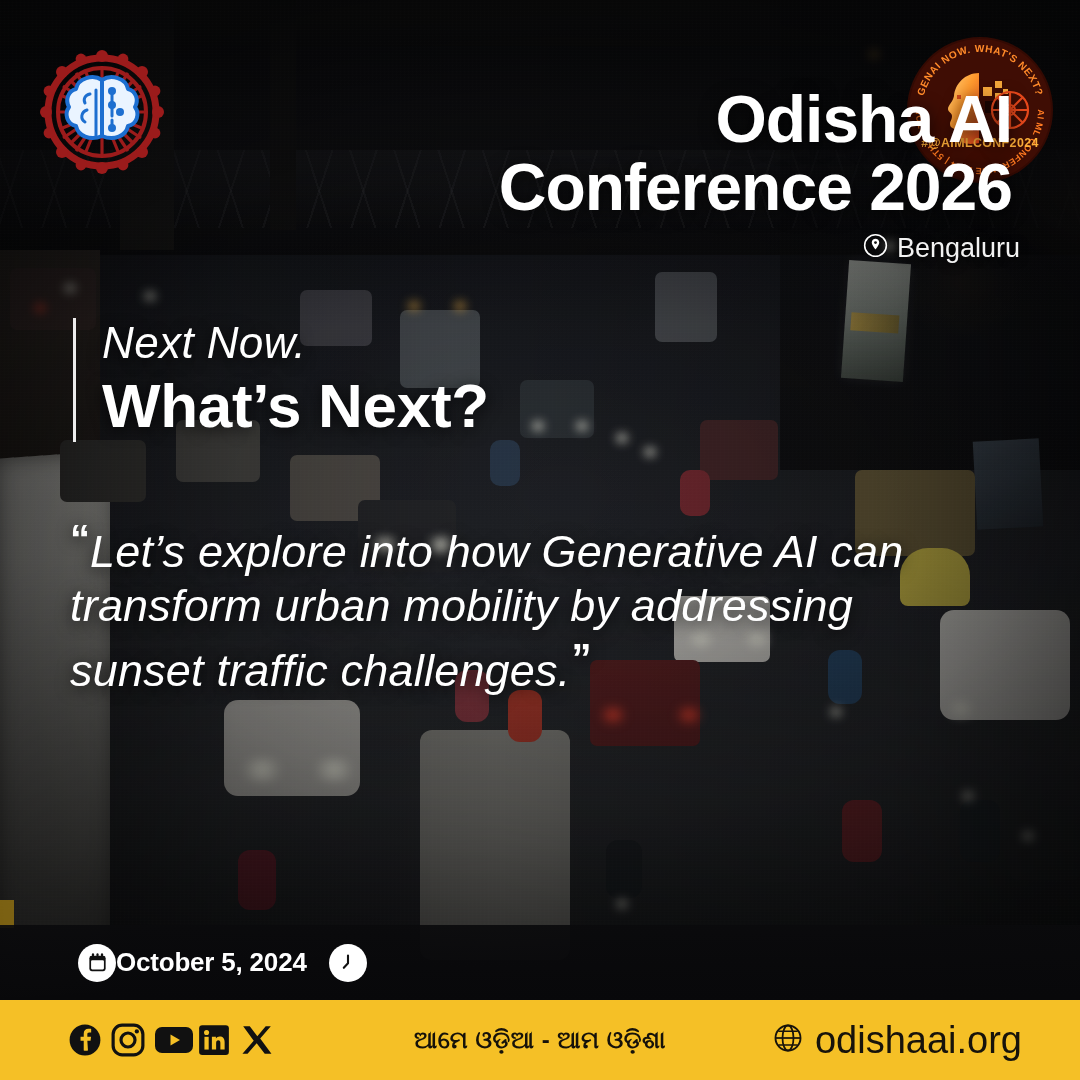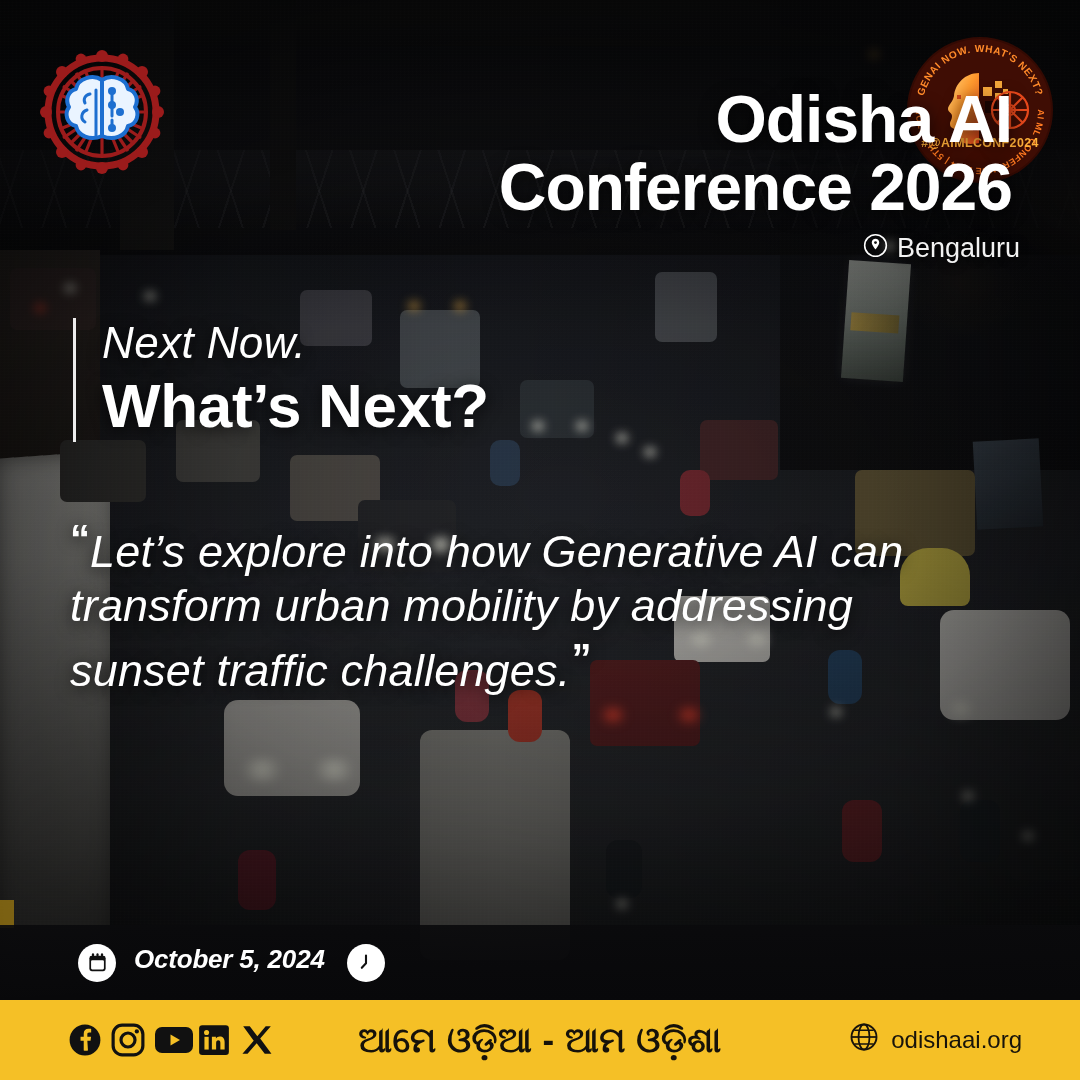--- a/index.html
+++ b/index.html
@@ -138,43 +138,43 @@
   .qmark{font-style:normal;font-weight:700;font-size:40px;vertical-align:0.34em;letter-spacing:-2px;}
   .qmark.open{margin-right:2px;}
   .qmark.close{margin-left:1px;}
 
   
   .strip{
     position:absolute;left:0;right:0;top:925px;height:75px;
     background:linear-gradient(180deg,rgba(10,10,12,.92),rgba(8,8,10,.97));
     display:flex;align-items:center;padding-left:78px;gap:22px;
   }
-  .strip .chip{display:flex;align-items:flex-start;gap:18px;font-style:italic;}
+  .strip .chip{display:flex;align-items:center;gap:0;}
   .strip .txt{color:#fff;font-size:26px;font-weight:700;letter-spacing:-.2px;white-space:nowrap;}
   .strip .txt.small{font-size:23.5px;}
   .icon-circ{
     width:38px;height:38px;border-radius:50%;background:#fff;
     display:flex;align-items:center;justify-content:center;flex:0 0 auto;
   }
 
   
   .footer{
     position:absolute;left:0;right:0;bottom:0;height:80px;background:#F5C026;
     display:flex;align-items:center;
   }
   .socials{display:flex;align-items:center;gap:9px;padding-left:68px;}
   .socials .si{width:34px;height:34px;display:block;}
   .odia{
     position:absolute;left:0;right:0;text-align:center;color:#16120a;
-    font-size:35px;font-weight:700;letter-spacing:.5px;
+    font-size:24px;font-weight:700;letter-spacing:.5px;
     font-family:"Liberation Sans","DejaVu Sans",sans-serif;
   }
   .site{
     margin-left:auto;padding-right:58px;display:flex;align-items:center;gap:12px;
-    color:#17130b;font-size:24px;font-weight:400;
+    color:#17130b;font-size:38px;font-weight:400;
   }
   .yellow-edge{position:absolute;left:0;top:900px;width:14px;height:28px;background:#9c7a12;opacity:.75;}
 </style>
 </head>
 <body>
 
 <div class="poster">
 
   <div class="photo">
     <div class="road"></div>

